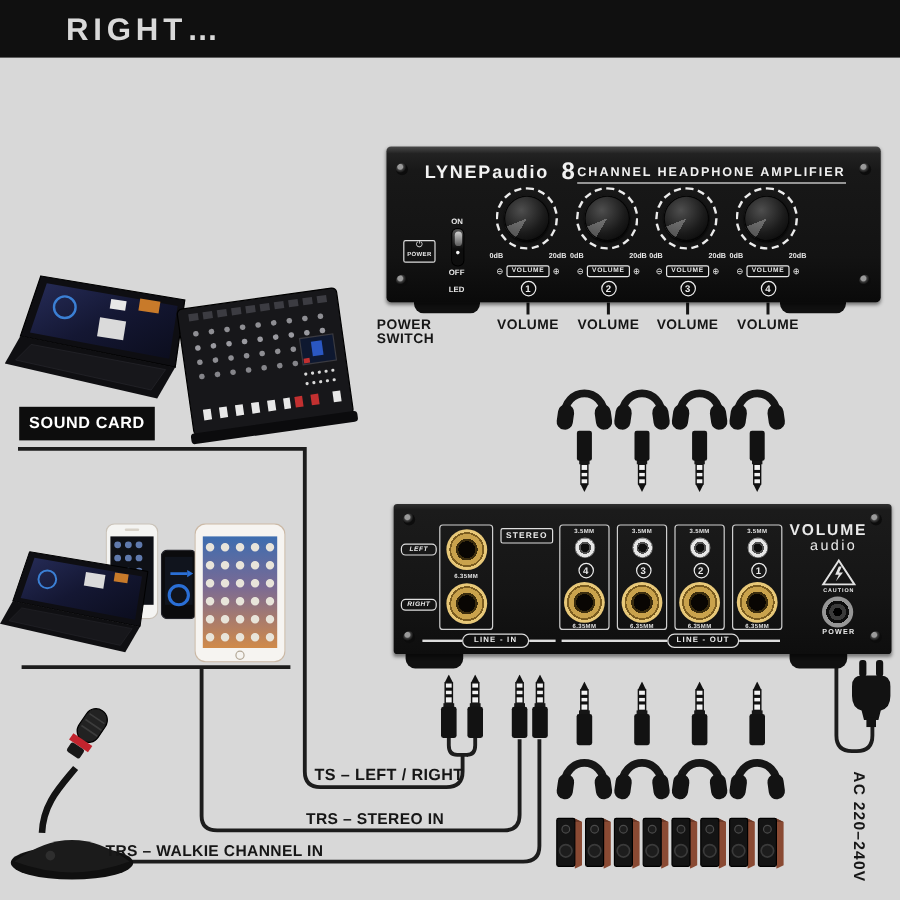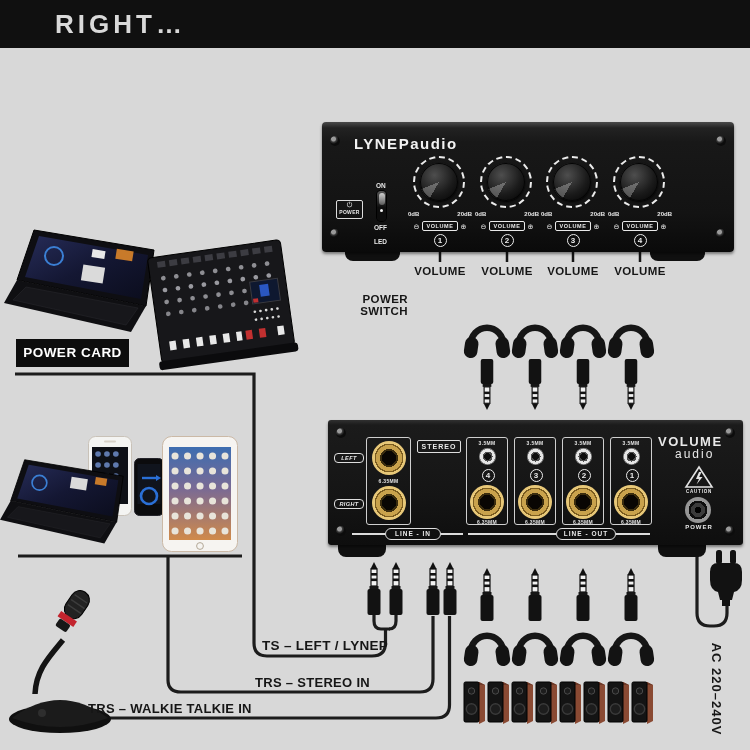--- a/index.html
+++ b/index.html
@@ -52,21 +52,21 @@
   .vol-row { position:absolute; left:0; top:65px; width:64px; display:flex; justify-content:center; align-items:center; gap:3px; color:#e9e9e9; }
   .vol-glyph { font-size:7px; line-height:9px; }
   .vol-label { font-size:5.5px; font-weight:bold; letter-spacing:.6px; border:1px solid #e9e9e9; border-radius:2px; padding:0 3px; line-height:8px; }
   .knob-num { position:absolute; left:25.5px; top:78px; width:13px; height:13px; border:1.2px solid #ececec; border-radius:50%;
     font-size:8px; font-weight:bold; color:#ececec; text-align:center; line-height:12px; }
 
   .fp-foot { position:absolute; top:250px; width:55px; height:11px; background:#101010; border-radius:0 0 8px 8px; z-index:1; }
 
   
   .callout { position:absolute; color:#161616; font-weight:bold; font-size:11.5px; letter-spacing:.4px; z-index:3; }
-  #power-switch-callout { left:314px; top:265px; width:94px; text-align:right;margin-top:28px; }
+  #power-switch-callout { left:314px; top:265px; width:94px; text-align:left; }
   #volume-callouts .vol-callout { position:absolute; top:265px; width:70px; text-align:center; }
   #volume-callouts .vol-callout:nth-child(1){left:405px;} #volume-callouts .vol-callout:nth-child(2){left:472px;}
   #volume-callouts .vol-callout:nth-child(3){left:538px;} #volume-callouts .vol-callout:nth-child(4){left:605px;}
 
   
   .device { position:absolute; z-index:2; }
   .soundcard-label { position:absolute; left:16px; top:339px; width:113px; height:28px; background:#0d0d0d;
     color:#fff; font-size:13.5px; font-weight:bold; letter-spacing:.5px; text-align:center; line-height:28px; z-index:3; }
 
   
@@ -152,20 +152,21 @@
 </div>
 
 <div class="front-panel">
   <div class="screw" style="left:8px;top:14px"></div>
   <div class="screw" style="left:394px;top:14px"></div>
   <div class="screw" style="left:8px;top:107px"></div>
   <div class="screw" style="left:394px;top:107px"></div>
 
   <div class="fp-header">
     <span class="fp-brand">LYNEPaudio</span>
+    <span class="fp-title-wrap"><span class="fp-ch">8</span><span class="fp-title">CHANNEL HEADPHONE AMPLIFIER</span></span>
   </div>
 
   <div class="power-group">
     <div class="power-box">
       <span class="power-glyph">⏻</span>
       <span class="power-box-label">POWER</span>
     </div>
     <span class="sw-on">ON</span>
     <div class="toggle"></div>
     <div class="toggle-dot"></div>
@@ -285,21 +286,21 @@
     <rect x="112" y="50" width="9" height="12" fill="#2a57c2"></rect>
     <rect x="104" y="63" width="5" height="4" fill="#c23030"></rect>
     <path d="M104 76 L132 76" stroke="#d8d8d8" stroke-width="2.6" stroke-dasharray="0.1 5.6" stroke-linecap="round"></path>
     <path d="M104 84 L132 84" stroke="#d8d8d8" stroke-width="2.6" stroke-dasharray="0.1 5.6" stroke-linecap="round"></path>
     <path d="M15 98 H88" stroke="#e8e8e8" stroke-width="9" stroke-dasharray="6.5 7"></path>
     <path d="M92 98 H118" stroke="#c23030" stroke-width="9" stroke-dasharray="6.5 7"></path>
     <path d="M124 98 H134" stroke="#e8e8e8" stroke-width="9" stroke-dasharray="6.5 7"></path>
     <rect x="2" y="112" width="140" height="9" rx="3" fill="#0b0b0d"></rect>
   </svg>
 </div>
-<div class="soundcard-label">POWER CARD</div>
+<div class="soundcard-label">SOUND CARD</div>
 
 <div class="device" style="left:88px;top:436px">
   <svg width="44" height="80" viewBox="0 0 44 80">
     <rect x="0.5" y="0.5" width="43" height="79" rx="7" fill="#f4f4f2" stroke="#c9c2b8"></rect>
     <rect x="4" y="11" width="36" height="57" fill="#0e1016"></rect>
     <path d="M10 18 L34 18 M10 29 L34 29 M10 40 L34 40 M10 51 L34 51 M10 62 L34 62" stroke="#5f79ad" stroke-width="5.6" stroke-dasharray="0.1 8.8" stroke-linecap="round"></path>
     <circle cx="22" cy="73.5" r="3.2" fill="none" stroke="#9a938a"></circle>
     <rect x="16" y="4.5" width="12" height="2" rx="1" fill="#d8d2c8"></rect>
   </svg>
 </div>
@@ -651,23 +652,23 @@
         <polygon points="16,2 22,5 22,41 16,44" fill="#8a4a33"></polygon>
         <polygon points="2,2 16,2 22,5 8,5" fill="#6e3a28"></polygon>
         <rect x="1" y="2" width="15" height="40" rx="1.5" fill="#141414" stroke="#000"></rect>
         <circle cx="8.5" cy="11" r="3.2" fill="#1d1d1d" stroke="#4a4a4a"></circle>
         <circle cx="8.5" cy="29" r="5.2" fill="#1d1d1d" stroke="#3a3a3a" stroke-width="1.4"></circle>
       </svg>
     </div>
   </div>
 </div>
 
-<div class="wire-label" id="ts-label">TS – LEFT / LYNEP</div>
+<div class="wire-label" id="ts-label">TS – LEFT / RIGHT</div>
 <div class="wire-label" id="trs-stereo-label">TRS  –  STEREO IN</div>
-<div class="wire-label" id="trs-walkie-label">TRS  –  WALKIE  TALKIE IN</div>
+<div class="wire-label" id="trs-walkie-label">TRS  –  WALKIE  CHANNEL IN</div>
 <div class="wire-label" id="ac-label">AC 220–240V</div>
 
 <div class="ac-plug">
   <svg width="44" height="56" viewBox="0 0 44 56">
     <rect x="12" y="0" width="6" height="14" rx="2.5" fill="#111"></rect>
     <rect x="26" y="0" width="6" height="14" rx="2.5" fill="#111"></rect>
     <path d="M6 22 Q6 13 14 13 H30 Q38 13 38 22 V30 Q38 40 30 42 L28 50 H16 L14 42 Q6 40 6 30 Z" fill="#121212"></path>
     <rect x="18" y="48" width="8" height="8" fill="#121212"></rect>
   </svg>
 </div>

